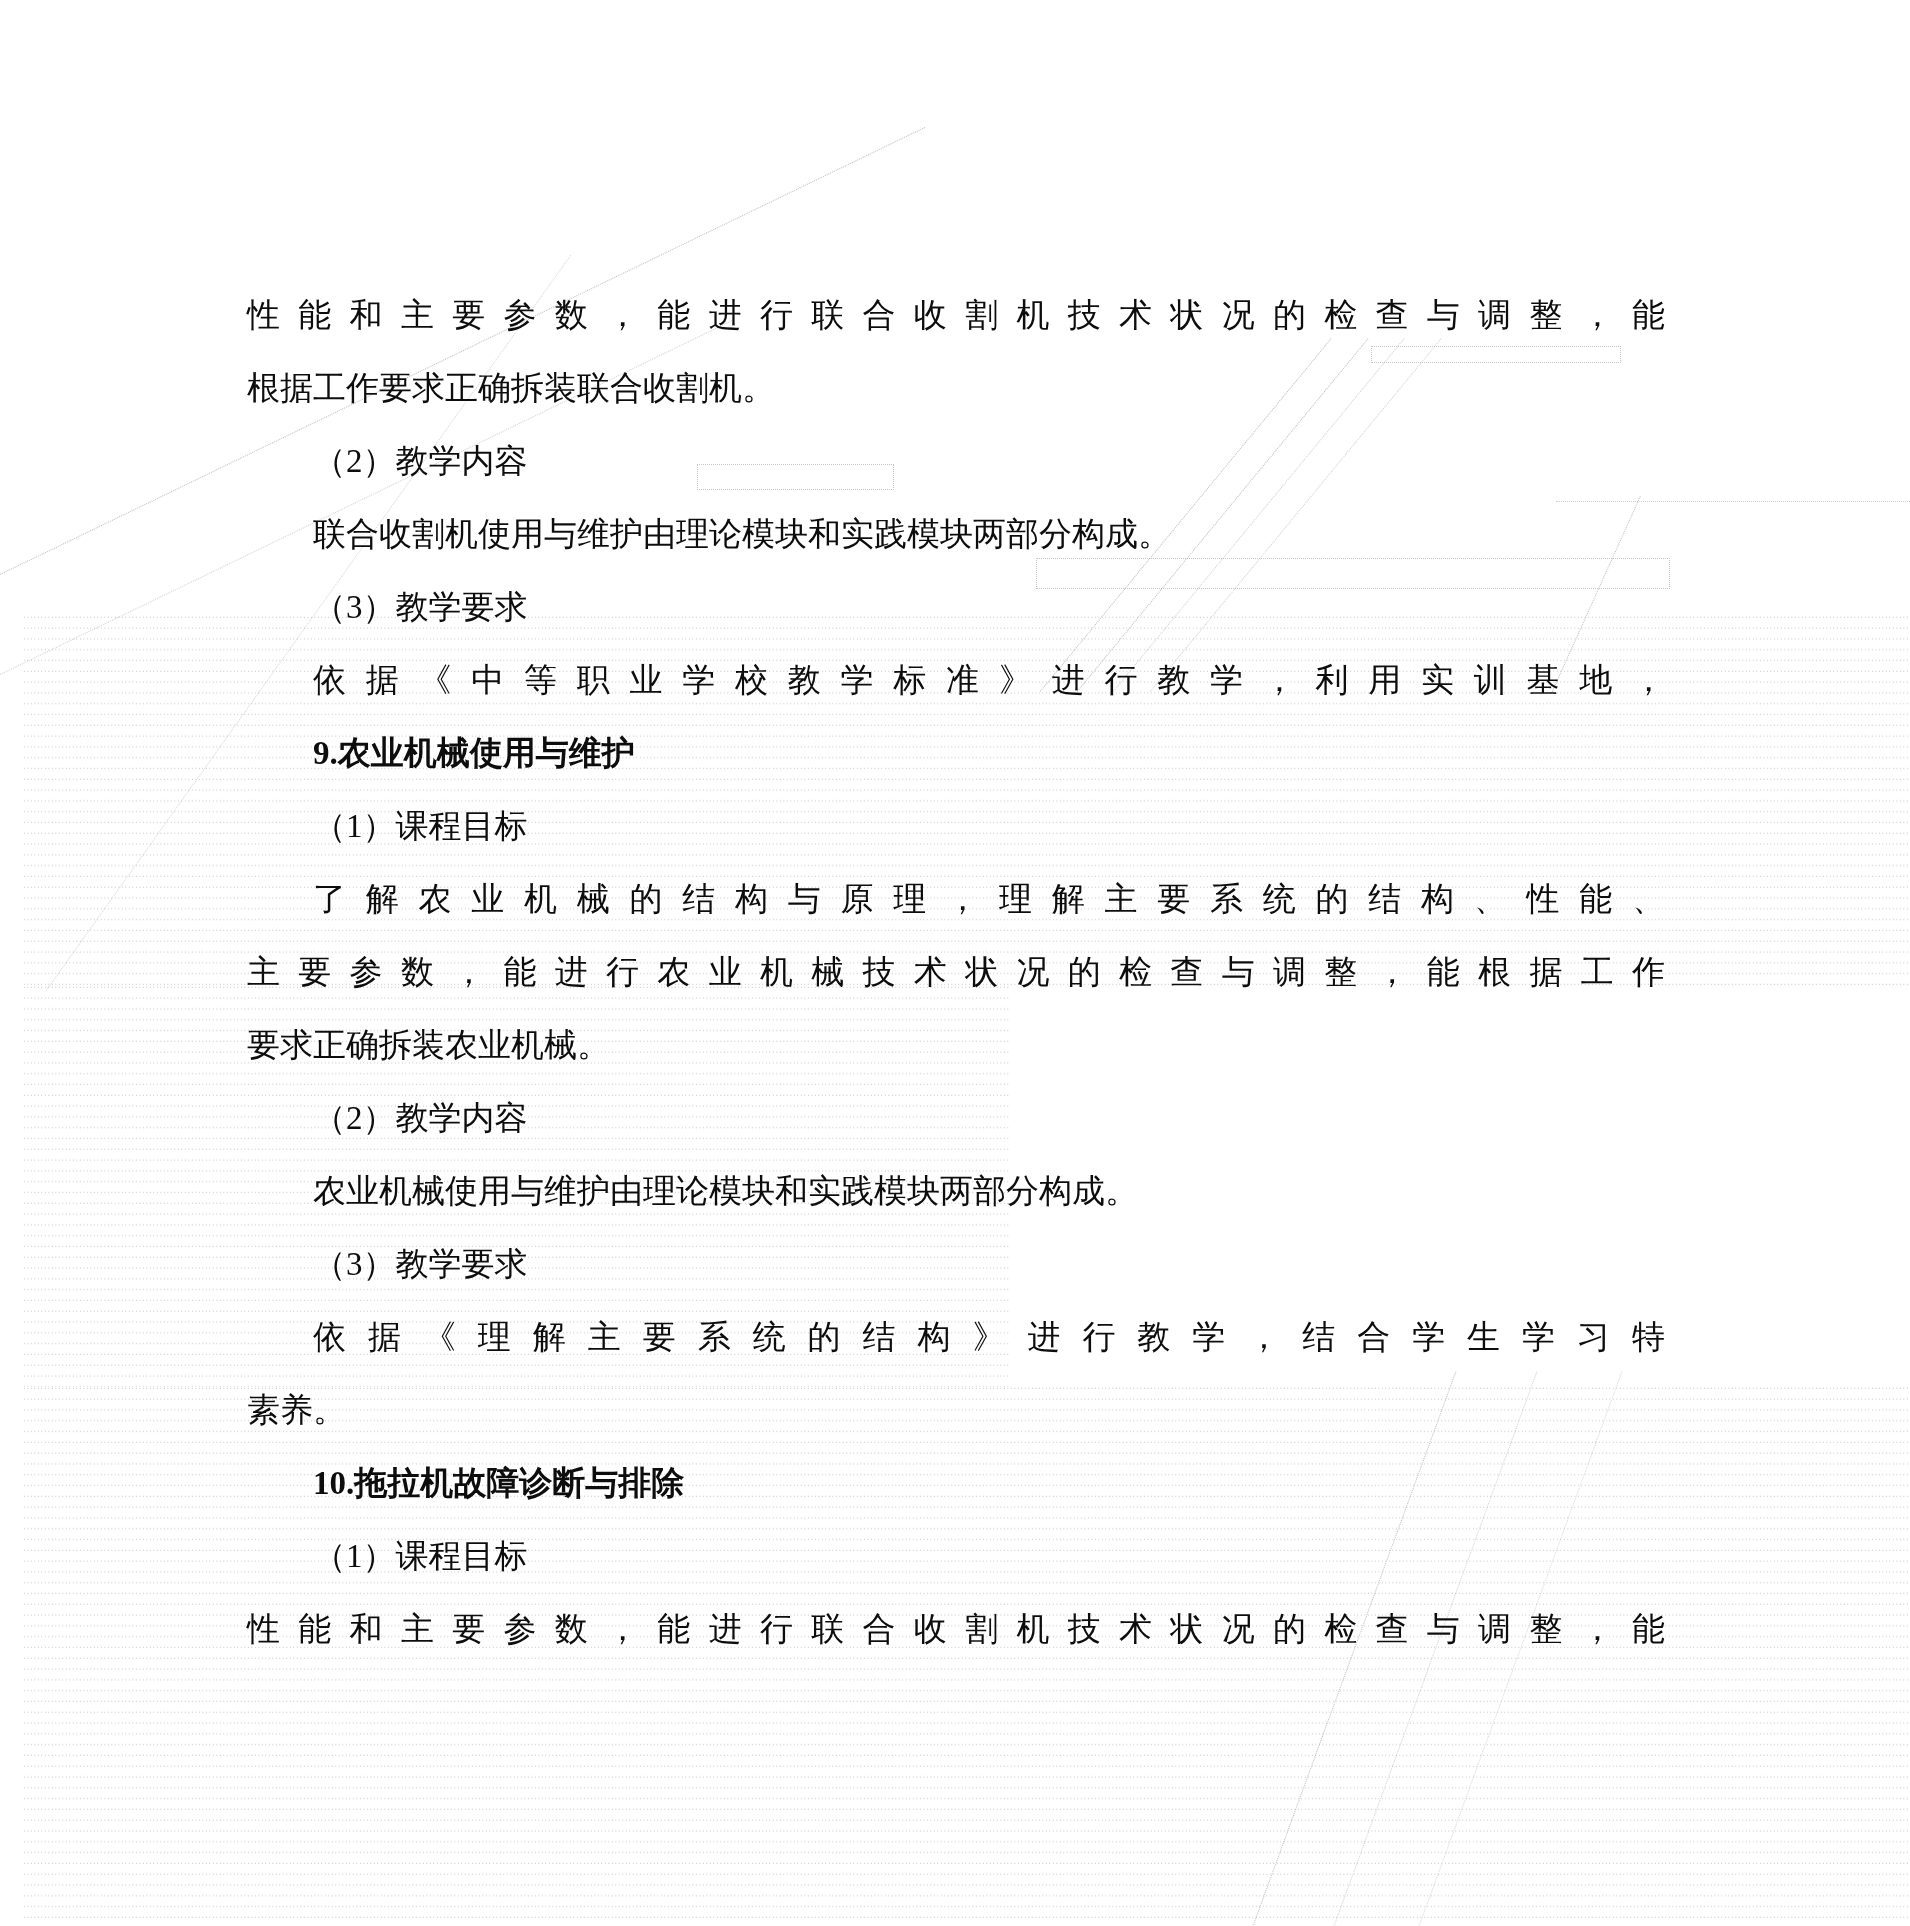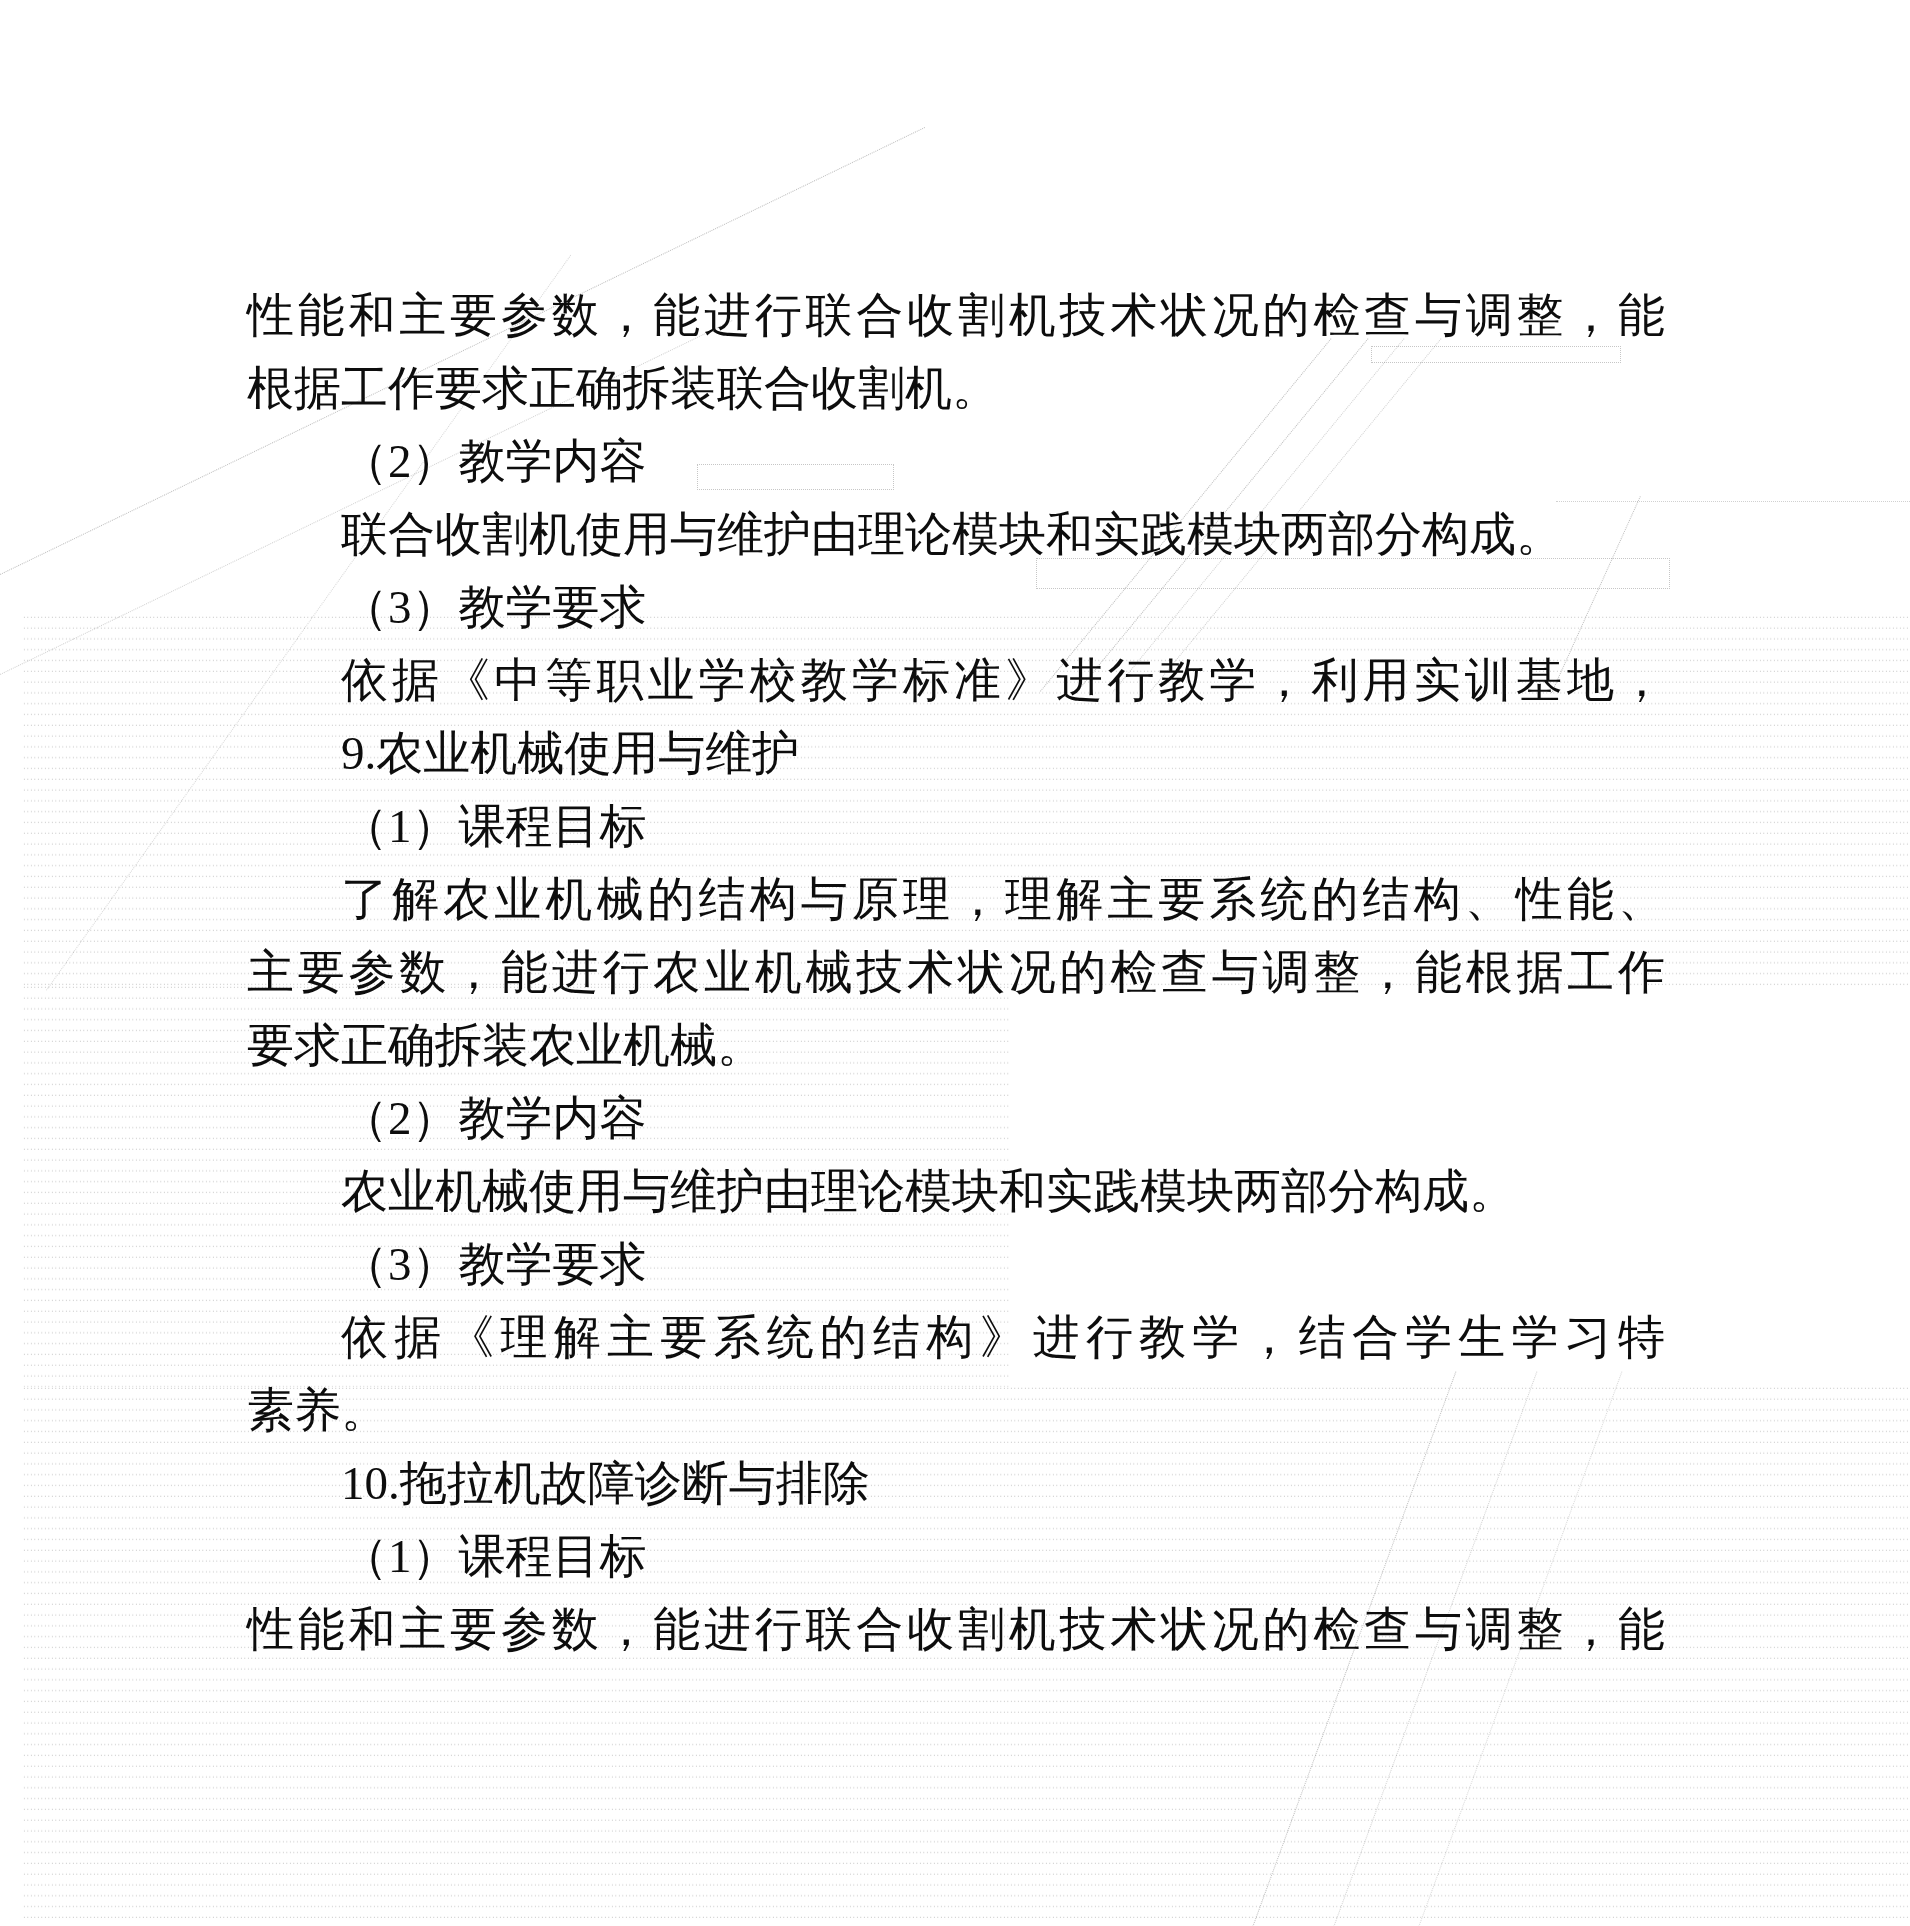--- a/index.html
+++ b/index.html
@@ -39,27 +39,27 @@
   .textblock {
     position: absolute;
     left: 247px;
     top: 279px;
     width: 1418px;
   }
   .line {
     margin: 0;
     height: 73px;
     line-height: 73px;
-    font-size: 47px;
+    font-size: 33px;
     white-space: nowrap;
     text-align: justify;
   }
   .line.fill { text-align-last: justify; }
   .line.indent { text-indent: 2em; }
-  .line.bold { font-weight: 400; }
+  .line.bold { font-weight: 700; }
 </style>
 </head>
 <body>
 
 <div class="page">
 
   <div class="tex tex1"></div>
   <div class="tex tex2"></div>
   <div class="tex tex3"></div>
 

